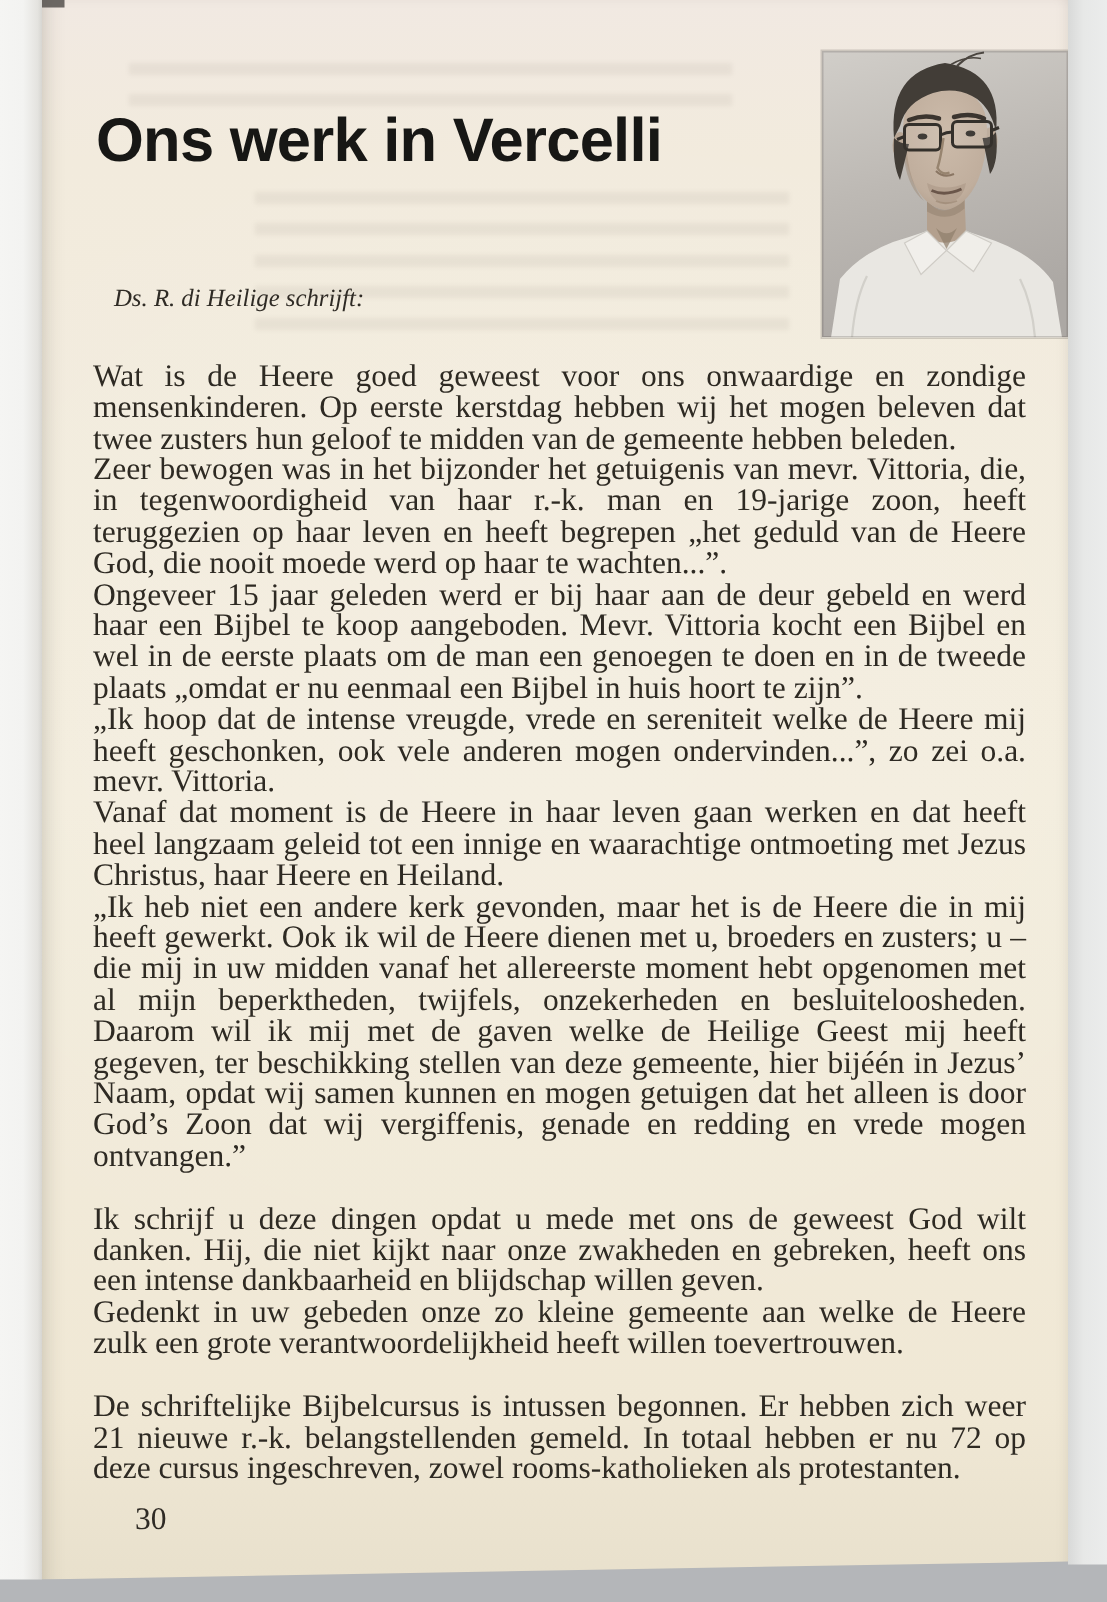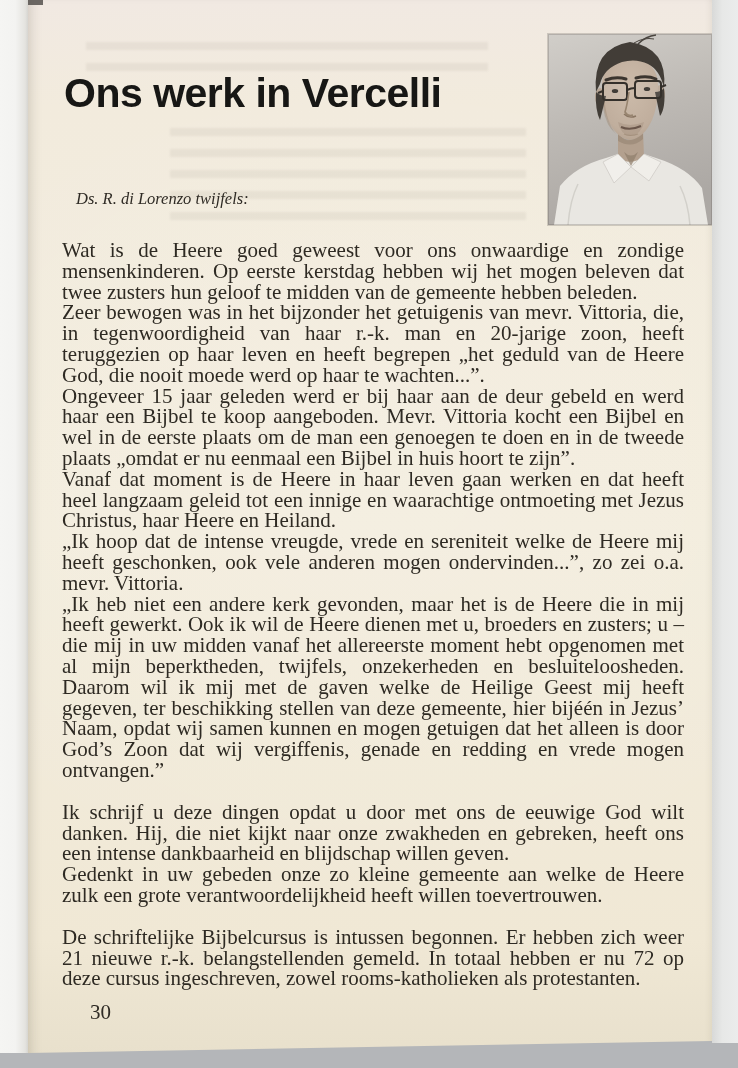--- a/index.html
+++ b/index.html
@@ -115,21 +115,21 @@
 <div id="stage">
   <div class="strip-left"></div>
   <div class="strip-right"></div>
 
   <div class="page">
     <div class="ghost ghost-top"></div>
     <div class="ghost ghost-mid"></div>
 
     <h1 class="title">Ons werk in Vercelli</h1>
 
-    <p class="byline">Ds. R. di Lorenzo twijfels:</p>
+    <p class="byline">Ds. R. di Heilige schrijft:</p>
 
     <div class="photo" title="zwart-wit portret van een man met bril in wit overhemd">
       <svg viewBox="0 0 164 191" xmlns="http://www.w3.org/2000/svg">
         <defs>
           <linearGradient id="pbg" x1="0" y1="0" x2="0.25" y2="1">
             <stop offset="0" stop-color="#d1cec9"></stop>
             <stop offset="0.5" stop-color="#bdb9b4"></stop>
             <stop offset="1" stop-color="#aca8a4"></stop>
           </linearGradient>
           <radialGradient id="faceg" cx="0.5" cy="0.38" r="0.75">
@@ -183,28 +183,28 @@
         <path d="M73 93 Q82 97 93 92" stroke="#6a564a" stroke-width="2" fill="none"></path>
         <path d="M76 100 Q82 103 90 100" stroke="#9a8672" stroke-width="1.2" fill="none" opacity="0.6"></path>
 
         <rect x="0.5" y="0.5" width="163" height="190" fill="none" stroke="rgba(90,85,80,0.25)" stroke-width="1"></rect>
       </svg>
     </div>
 
     <div class="body-text">
         <div class="para-group">
           <p class="para">Wat is de Heere goed geweest voor ons onwaardige en zondige mensenkinderen. Op eerste kerstdag hebben wij het mogen beleven dat twee zusters hun geloof te midden van de gemeente hebben beleden.</p>
-          <p class="para">Zeer bewogen was in het bijzonder het getuigenis van mevr. Vittoria, die, in tegenwoordigheid van haar r.-k. man en 20-jarige zoon, heeft teruggezien op haar leven en heeft begrepen „het geduld van de Heere God, die nooit moede werd op haar te wachten...”.</p>
+          <p class="para">Zeer bewogen was in het bijzonder het getuigenis van mevr. Vittoria, die, in tegenwoordigheid van haar r.-k. man en 19-jarige zoon, heeft teruggezien op haar leven en heeft begrepen „het geduld van de Heere God, die nooit moede werd op haar te wachten...”.</p>
           <p class="para">Ongeveer 15 jaar geleden werd er bij haar aan de deur gebeld en werd haar een Bijbel te koop aangeboden. Mevr. Vittoria kocht een Bijbel en wel in de eerste plaats om de man een genoegen te doen en in de tweede plaats „omdat er nu eenmaal een Bijbel in huis hoort te zijn”.</p>
+          <p class="para">„Ik hoop dat de intense vreugde, vrede en sereniteit welke de Heere mij heeft geschonken, ook vele anderen mogen ondervinden...”, zo zei o.a. mevr. Vittoria.</p>
           <p class="para">Vanaf dat moment is de Heere in haar leven gaan werken en dat heeft heel langzaam geleid tot een innige en waarachtige ontmoeting met Jezus Christus, haar Heere en Heiland.</p>
-          <p class="para">„Ik hoop dat de intense vreugde, vrede en sereniteit welke de Heere mij heeft geschonken, ook vele anderen mogen ondervinden...”, zo zei o.a. mevr. Vittoria.</p>
           <p class="para">„Ik heb niet een andere kerk gevonden, maar het is de Heere die in mij heeft gewerkt. Ook ik wil de Heere dienen met u, broeders en zusters; u – die mij in uw midden vanaf het allereerste moment hebt opgenomen met al mijn beperktheden, twijfels, onzekerheden en besluiteloosheden. Daarom wil ik mij met de gaven welke de Heilige Geest mij heeft gegeven, ter beschikking stellen van deze gemeente, hier bijéén in Jezus’ Naam, opdat wij samen kunnen en mogen getuigen dat het alleen is door God’s Zoon dat wij vergiffenis, genade en redding en vrede mogen ontvangen.”</p>
         </div>
         <div class="para-group">
-          <p class="para">Ik schrijf u deze dingen opdat u door met ons de eeuwige God wilt danken. Hij, die niet kijkt naar onze zwakheden en gebreken, heeft ons een intense dankbaarheid en blijdschap willen geven.</p>
+          <p class="para">Ik schrijf u deze dingen opdat u mede met ons de geweest God wilt danken. Hij, die niet kijkt naar onze zwakheden en gebreken, heeft ons een intense dankbaarheid en blijdschap willen geven.</p>
           <p class="para">Gedenkt in uw gebeden onze zo kleine gemeente aan welke de Heere zulk een grote verantwoordelijkheid heeft willen toevertrouwen.</p>
         </div>
         <div class="para-group">
           <p class="para">De schriftelijke Bijbelcursus is intussen begonnen. Er hebben zich weer 21 nieuwe r.-k. belangstellenden gemeld. In totaal hebben er nu 72 op deze cursus ingeschreven, zowel rooms-katholieken als protestanten.</p>
         </div>
       </div>
 
     <div class="page-number">30</div>
   </div>
 

